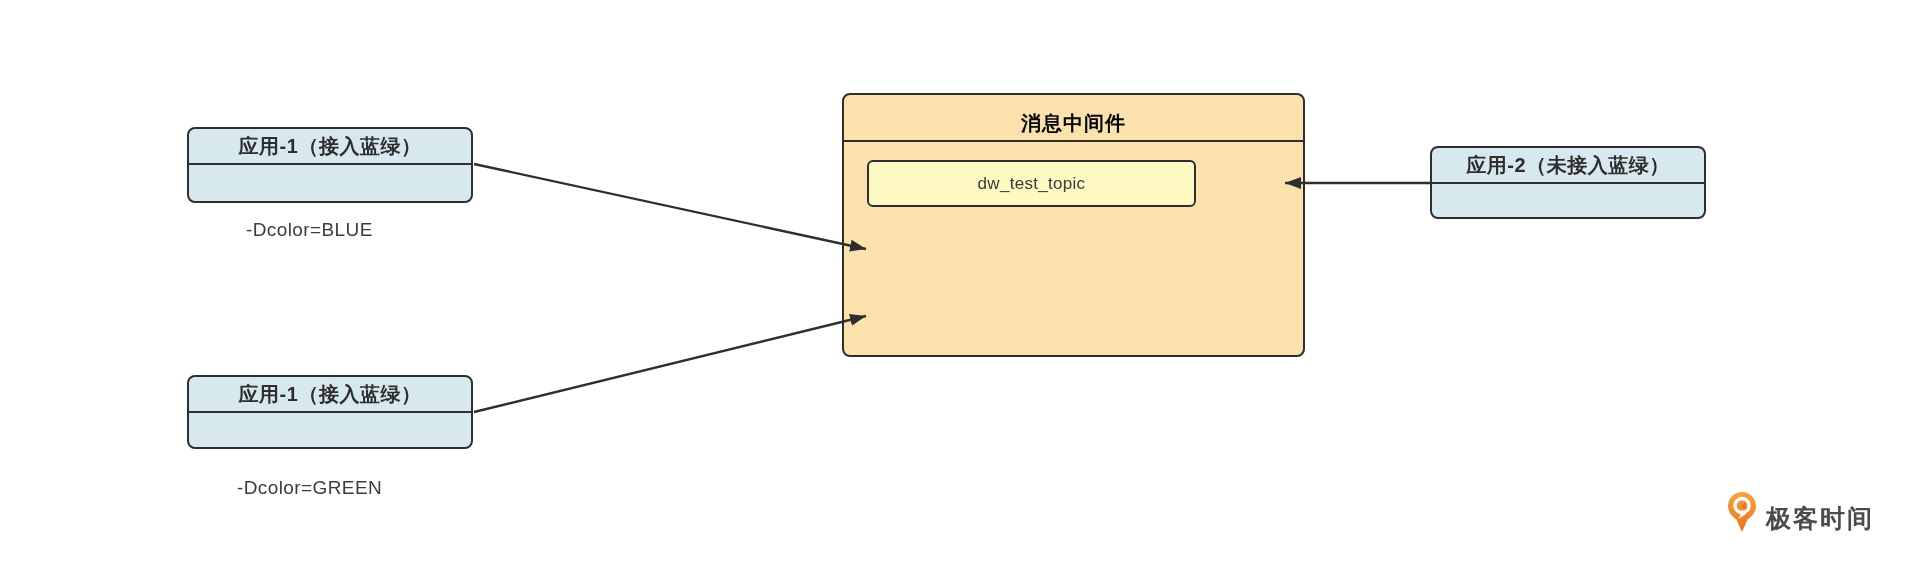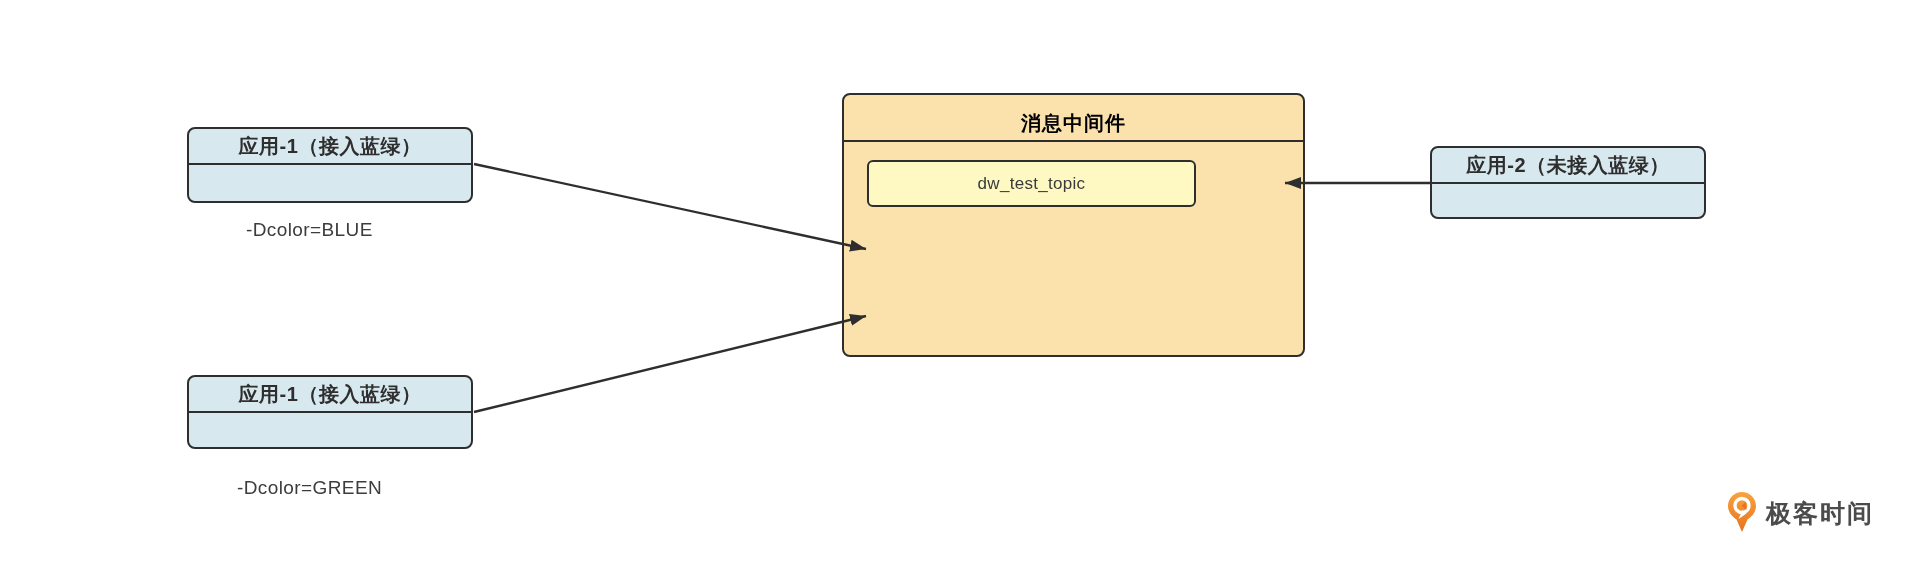--- a/index.html
+++ b/index.html
@@ -96,21 +96,21 @@
     z-index: 5;
     pointer-events: none;
   }
 
   
   .logo {
     position: absolute;
     left: 1727px;
     top: 491px;
     display: flex;
-    align-items: center;
+    align-items: flex-end;
     gap: 9px;
   }
   .logo-text {
     font-size: 25px;
     font-weight: 600;
     color: #4b4b4b;
     letter-spacing: 2px;
   }
 </style>
 </head>

